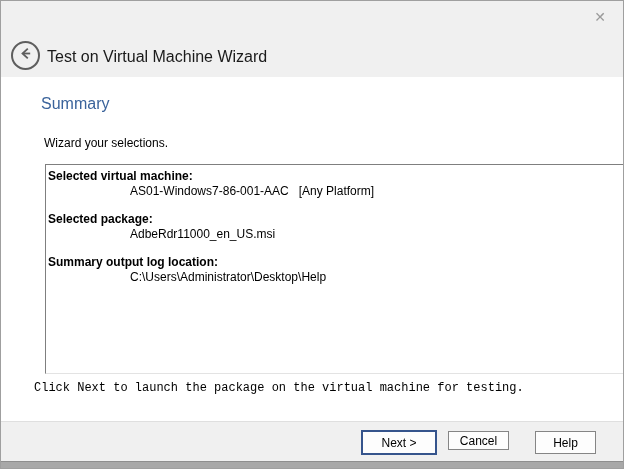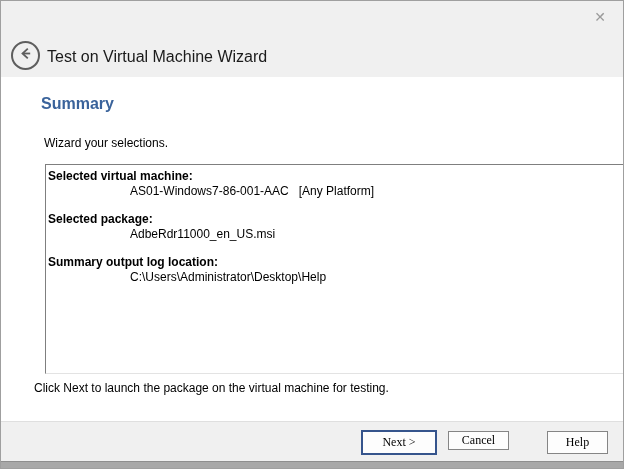--- a/index.html
+++ b/index.html
@@ -47,21 +47,21 @@
     left: 46px; top: 47px;
     font-size: 16px;
     color: #1a1a1a;
   }
 
   
   .page-heading {
     position: absolute;
     left: 40px; top: 94px;
     font-size: 16px;
-    font-weight: 700;
+    font-weight: 400;
     color: #3a639b;
   }
   .intro-text {
     position: absolute;
     left: 43px; top: 135px;
     font-size: 12px;
     color: #000000;
   }
 
   .summary-box {
@@ -89,47 +89,48 @@
     line-height: 15px;
     padding-left: 82px;
     white-space: pre;
   }
 
   .footer-note {
     position: absolute;
     left: 33px; top: 380px;
     font-size: 12px;
     color: #000000;
+    font-family: Liberation Mono, monospace;
   }
 
   
   .button-bar {
     position: absolute;
     left: 0; right: 0; top: 420px;
     height: 42px;
     background: #f0f0f0;
     border-top: 1px solid #dfdfdf;
   }
   .btn {
     position: absolute;
-    font-family: Liberation Serif, serif;
+    font-family: Liberation Sans, sans-serif;
     font-size: 12px;
     color: #000000;
     background: #fdfdfd;
     border: 1px solid #858585;
     display: flex; align-items: center; justify-content: center;
     padding: 0;
   }
   .btn-next {
     left: 360px; top: 429px;
     width: 76px; height: 25px;
     border: 2px solid #35548c;
   }
   .btn-cancel { left: 447px; top: 430px; width: 61px; height: 19px; }
-  .btn-help  { left: 534px; top: 430px; width: 61px; height: 23px; margin-left: 12px; }
+  .btn-help  { left: 534px; top: 430px; width: 61px; height: 23px; }
 
   .bottom-strip {
     position: absolute;
     left: 0; right: 0; bottom: 0;
     height: 7px;
     background: #a8a8a8;
     border-top: 1px solid #8e8e8e;
   }
 </style>
 </head>

